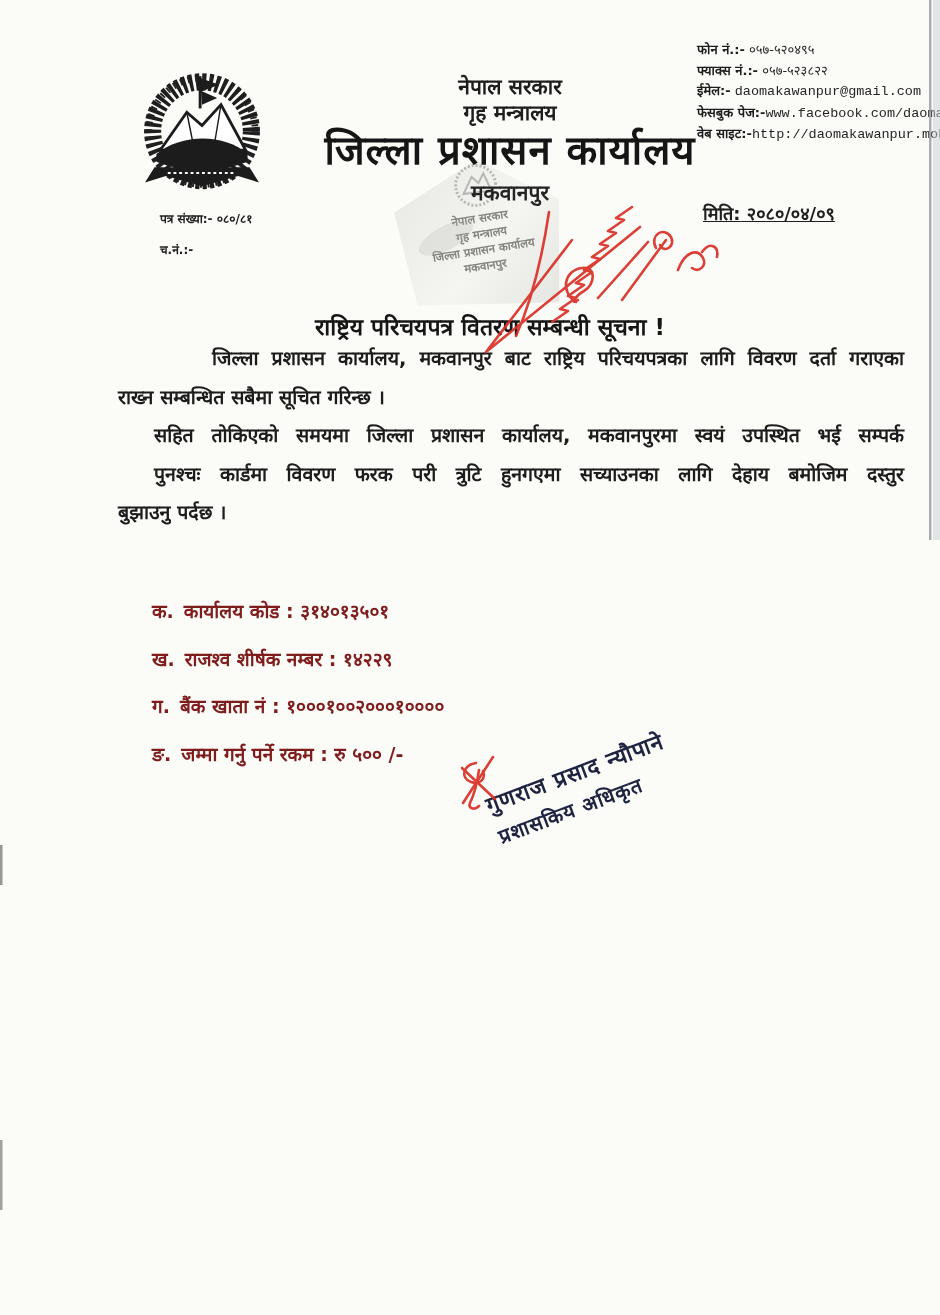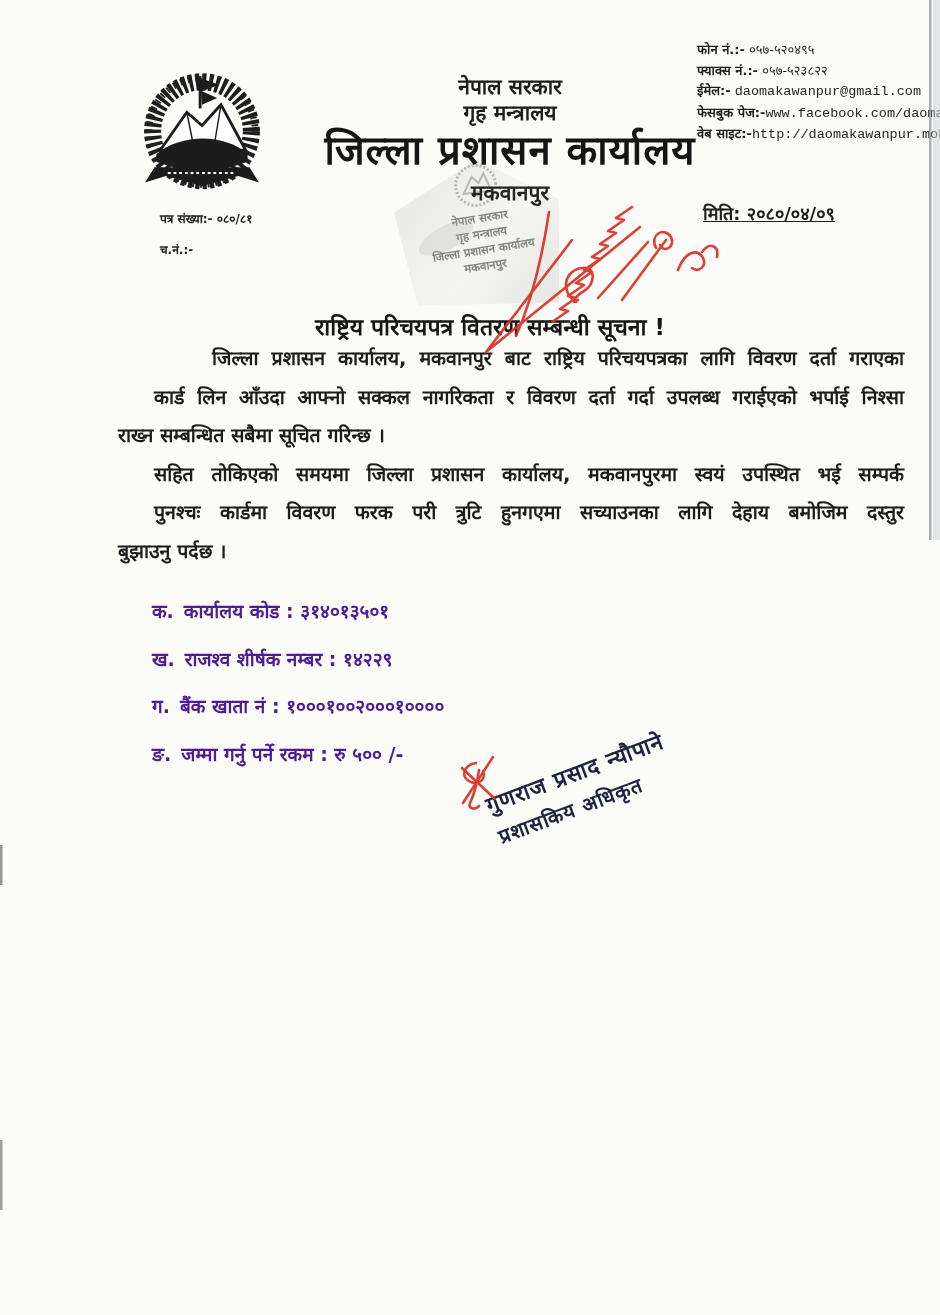--- a/index.html
+++ b/index.html
@@ -46,21 +46,21 @@
   .body-block{left:118px;top:340px;width:786px;z-index:2;}
   .bline{
     font-weight:bold;font-size:19.5px;line-height:38.5px;color:#1c1c1c;
     white-space:nowrap;
   }
   .bline.just{white-space:normal;text-align:justify;text-align-last:justify;margin-left:36px;}
   .bline.indent{text-indent:58px;}
 
   
   .fee-list{left:152px;top:596px;z-index:2;}
-  .fee-item{font-weight:bold;font-size:19px;color:#4c1d95;height:47.5px;line-height:30px;white-space:nowrap;}
+  .fee-item{font-weight:bold;font-size:19px;color:#7f1d1d;height:47.5px;line-height:30px;white-space:nowrap;}
   .fee-item .key{margin-right:10px;}
 
   
   .sig-stamp{
     left:430px;top:756px;width:300px;z-index:3;
     transform:rotate(-20.5deg);
     color:#1d2340;text-align:center;
   }
   .sig-name{font-weight:bold;font-size:22px;letter-spacing:1px;white-space:nowrap;}
   .sig-title{font-weight:bold;font-size:20px;letter-spacing:1px;margin-top:6px;margin-left:-34px;white-space:nowrap;}
@@ -139,21 +139,20 @@
 
 <div class="abs meta-date">
   <span>मिति:</span>
   <span>२०८०/०४/०९</span>
 </div>
 
 <div class="abs subject">राष्ट्रिय परिचयपत्र वितरण सम्बन्धी सूचना !</div>
 
 <div class="abs body-block">
   <div class="bline just indent">जिल्ला प्रशासन कार्यालय, मकवानपुर बाट राष्ट्रिय परिचयपत्रका लागि विवरण दर्ता गराएका</div>
-  <div class="bline just">कार्ड लिन आँउदा आफ्नो सक्कल नागरिकता र विवरण दर्ता गर्दा उपलब्ध गराईएको भर्पाई निश्सा</div>
   <div class="bline">राख्न सम्बन्धित सबैमा सूचित गरिन्छ ।</div>
   <div class="bline just">सहित तोकिएको समयमा जिल्ला प्रशासन कार्यालय, मकवानपुरमा स्वयं उपस्थित भई सम्पर्क</div>
   <div class="bline just">पुनश्चः कार्डमा विवरण फरक परी त्रुटि हुनगएमा सच्याउनका लागि देहाय बमोजिम दस्तुर</div>
   <div class="bline">बुझाउनु पर्दछ ।</div>
 </div>
 
 <div class="abs fee-list">
   <div class="fee-item">
     <span class="key">क.</span><span>कार्यालय कोड : ३१४०१३५०१</span>
   </div>

